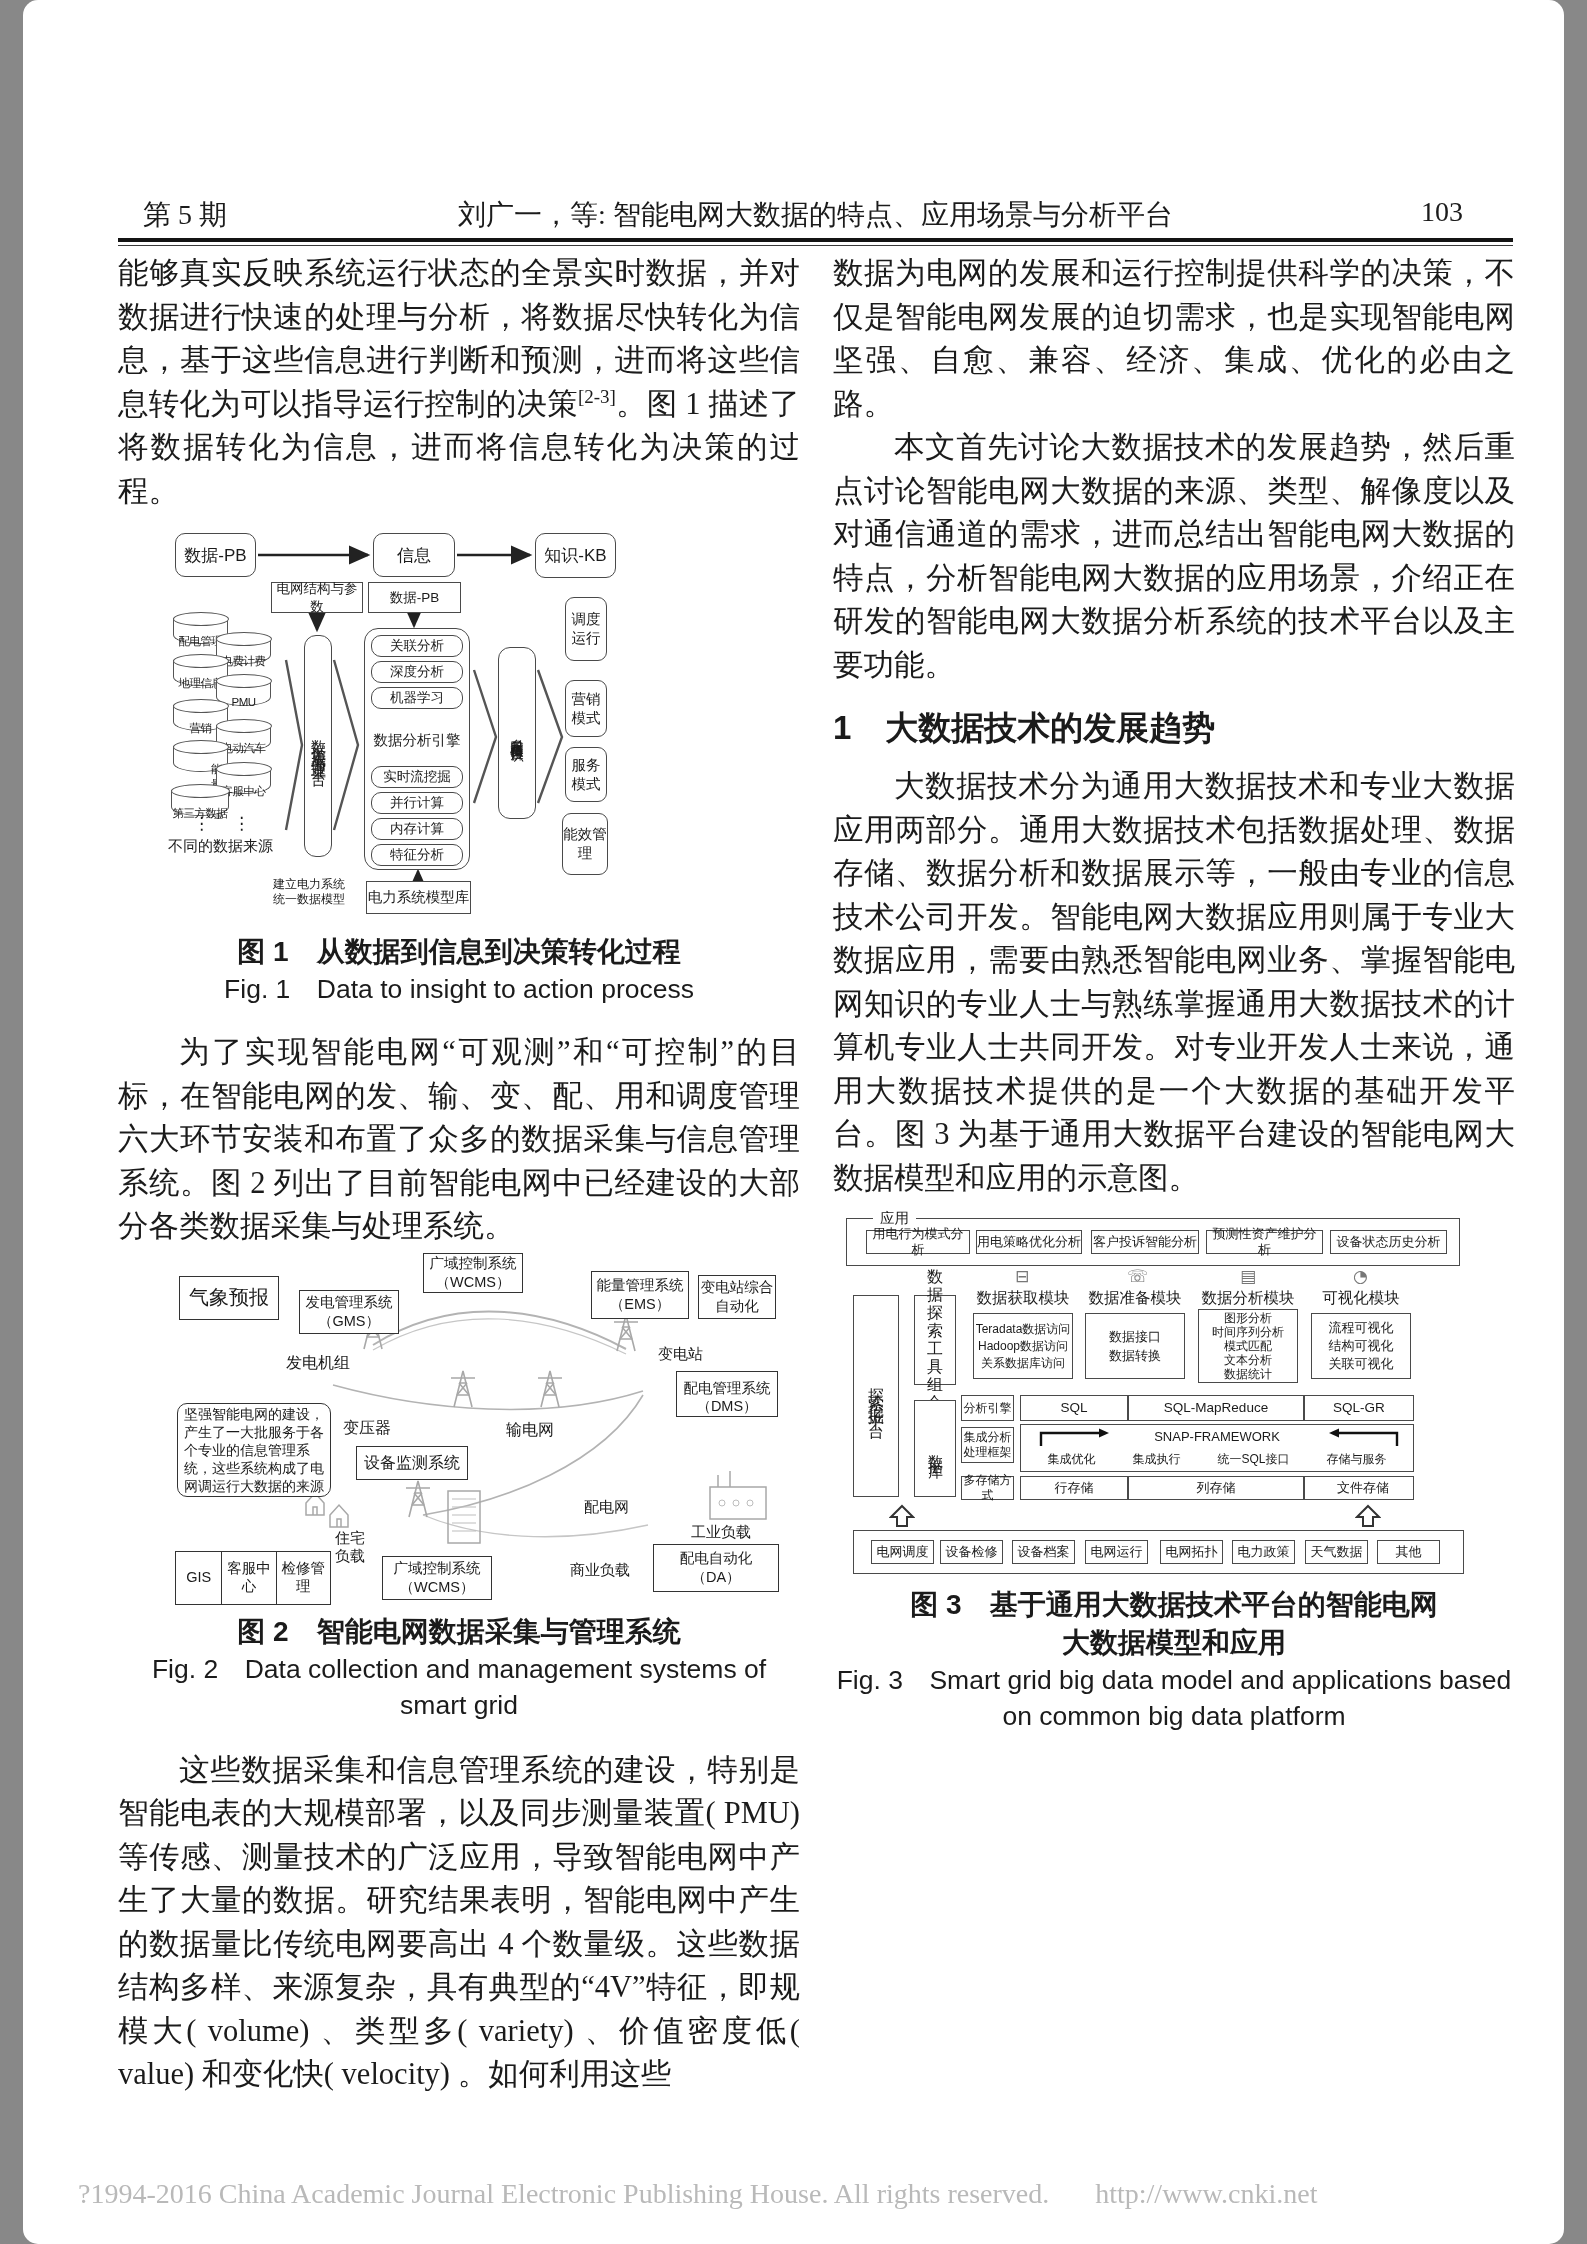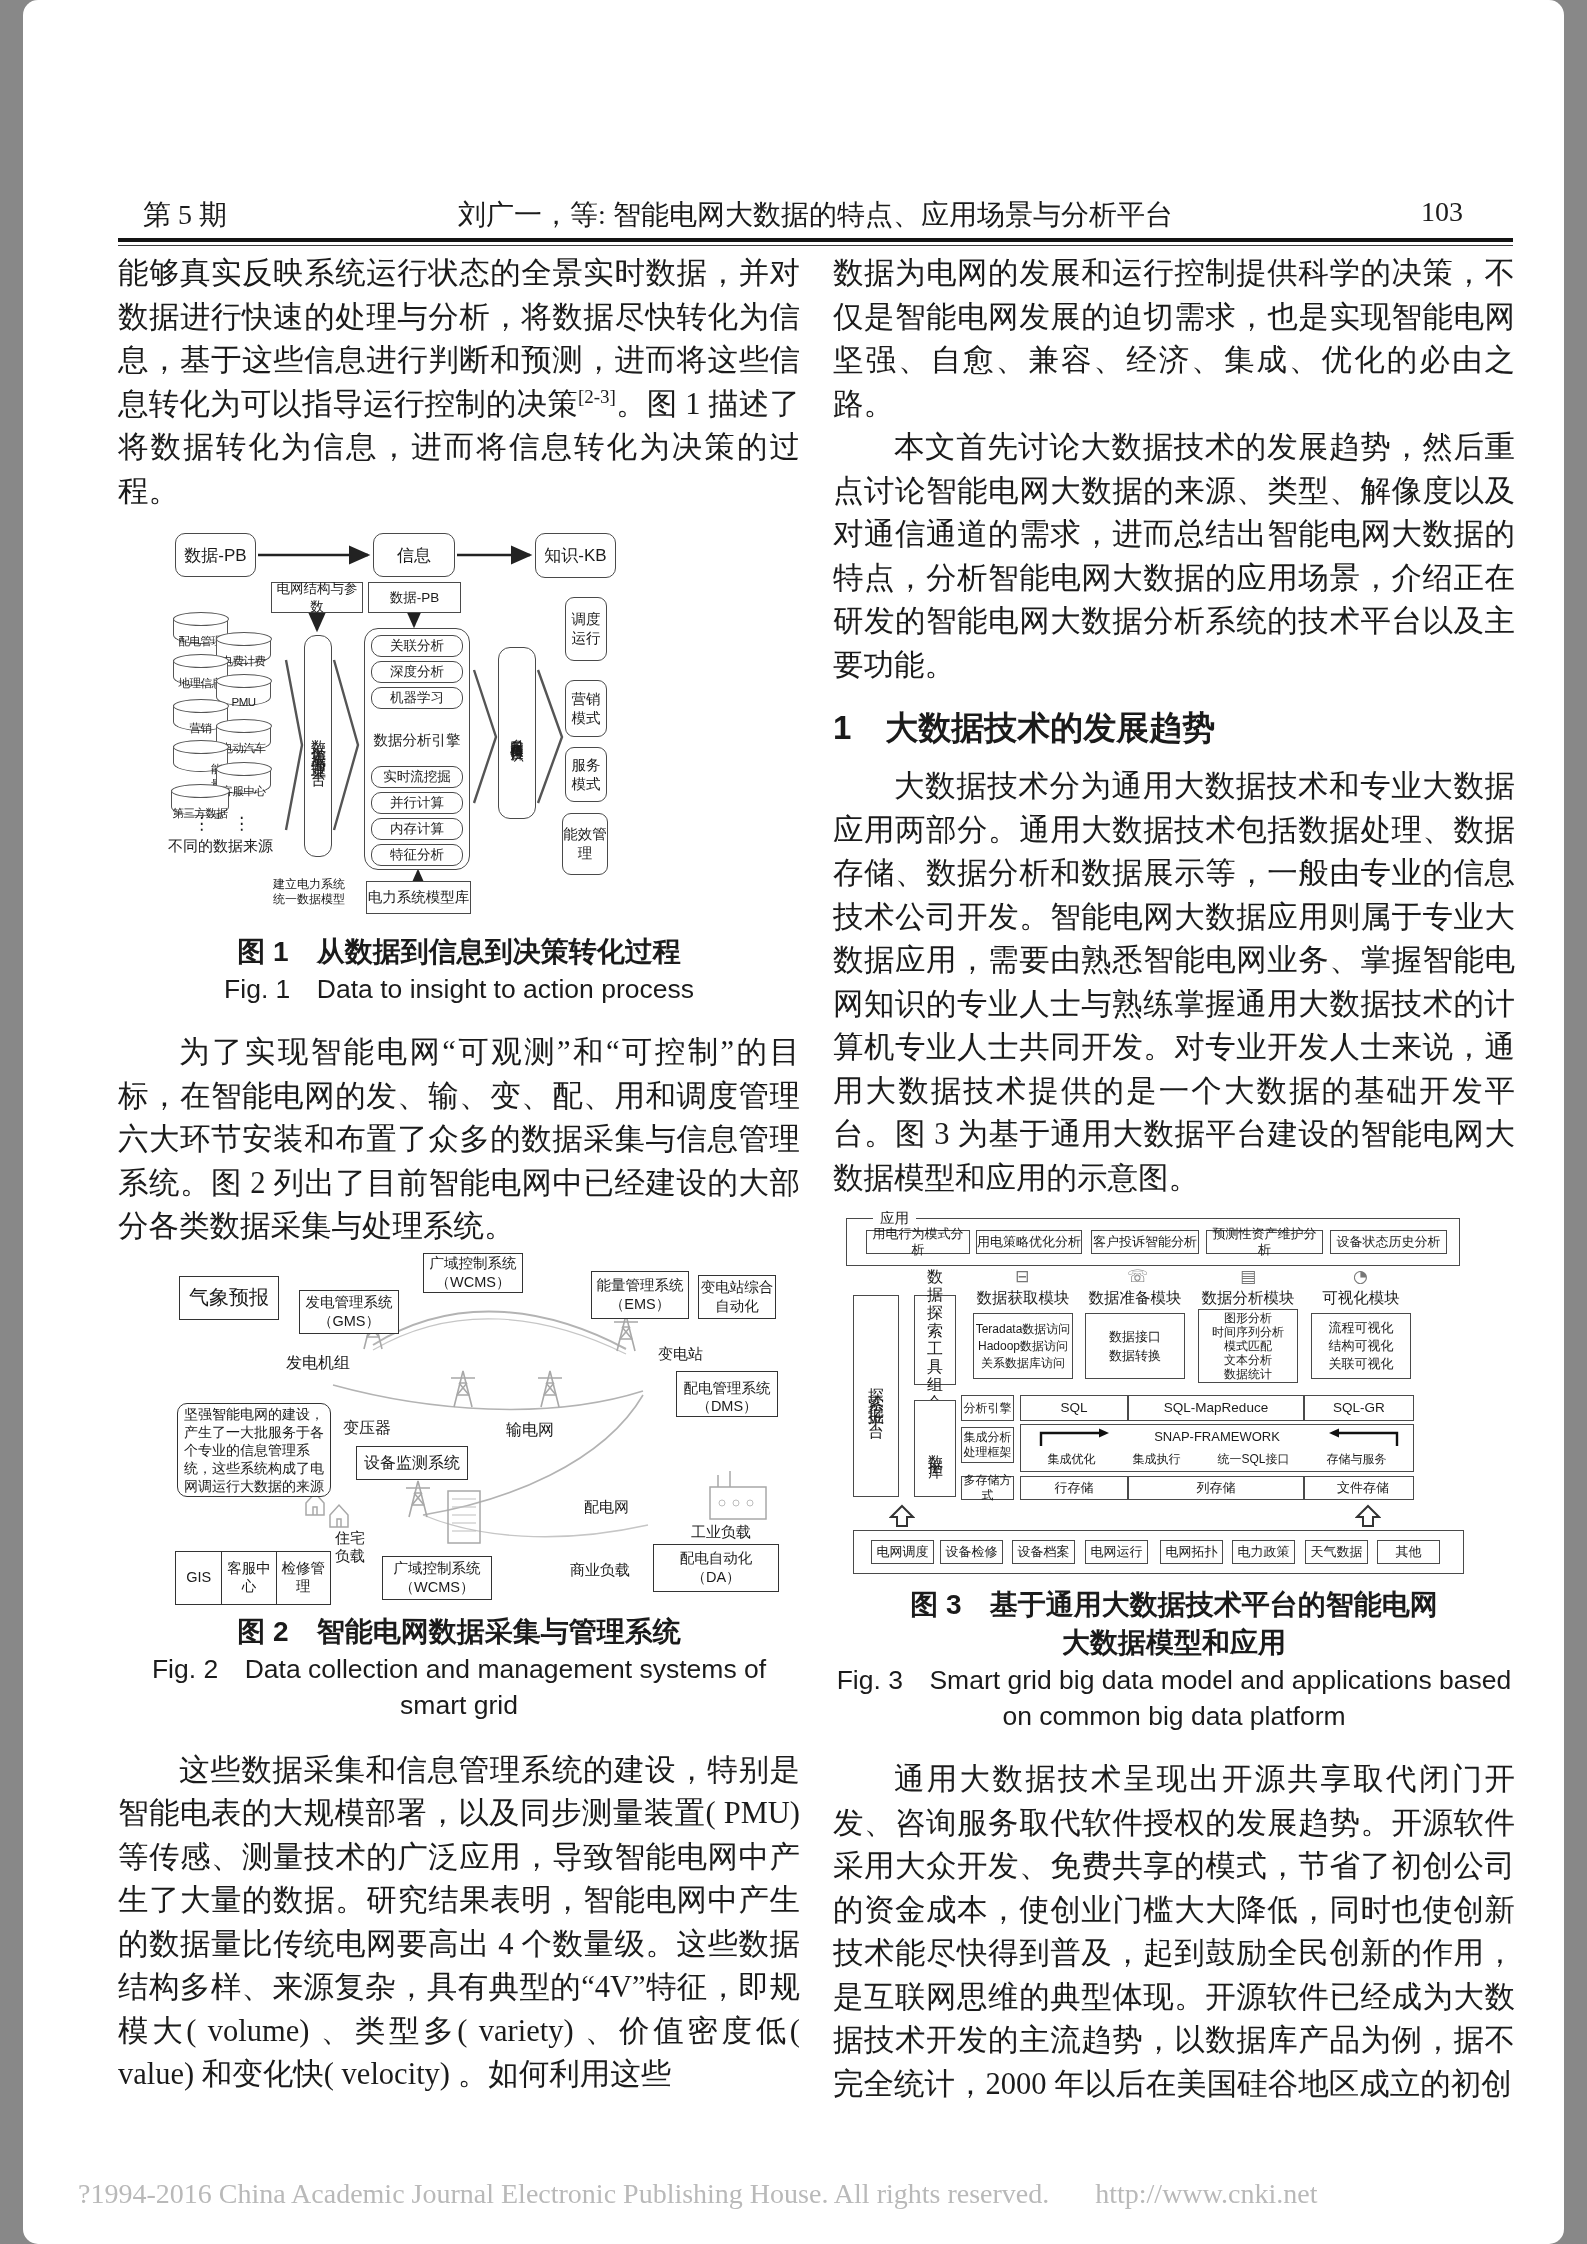--- a/index.html
+++ b/index.html
@@ -445,19 +445,18 @@
         </div>
       <div class="f3b" style="left:544px;top:330px;width:63px;height:24px;font-size:13px;">
           <span>其他</span>
         </div>
     </div>
     <div class="capzh">图 3　基于通用大数据技术平台的智能电网</div>
     <div class="capzh" style="margin-top:0;">大数据模型和应用</div>
     <div class="capen">Fig. 3　Smart grid big data model and applications based</div>
     <div class="capen">on common big data platform</div>
 
-    <p class="ind" style="margin-top:24px;">通用大数据技术呈现出开源共享取代闭门开发、咨询服务取代软件授权的发展趋势。开源软件采用大众开发、免费共享的模式，节省了初创公司的资金成本，使创业门槛大大降低，同时也使创新技术能尽快得到普及，起到鼓励全民创新的作用，是互联网思维的典型体现。开源软件已经成为大数据技术开发的主流趋势，以数据库产品为例，据不完全统计，2000 年以后在美国硅谷地区成立的初创</p>
   </div>
 
   <div class="ftr">
     <span>?1994-2016 China Academic Journal Electronic Publishing House. All rights reserved.</span><span class="u">http://www.cnki.net</span>
   </div>
 </div>
 
 </body></html>

